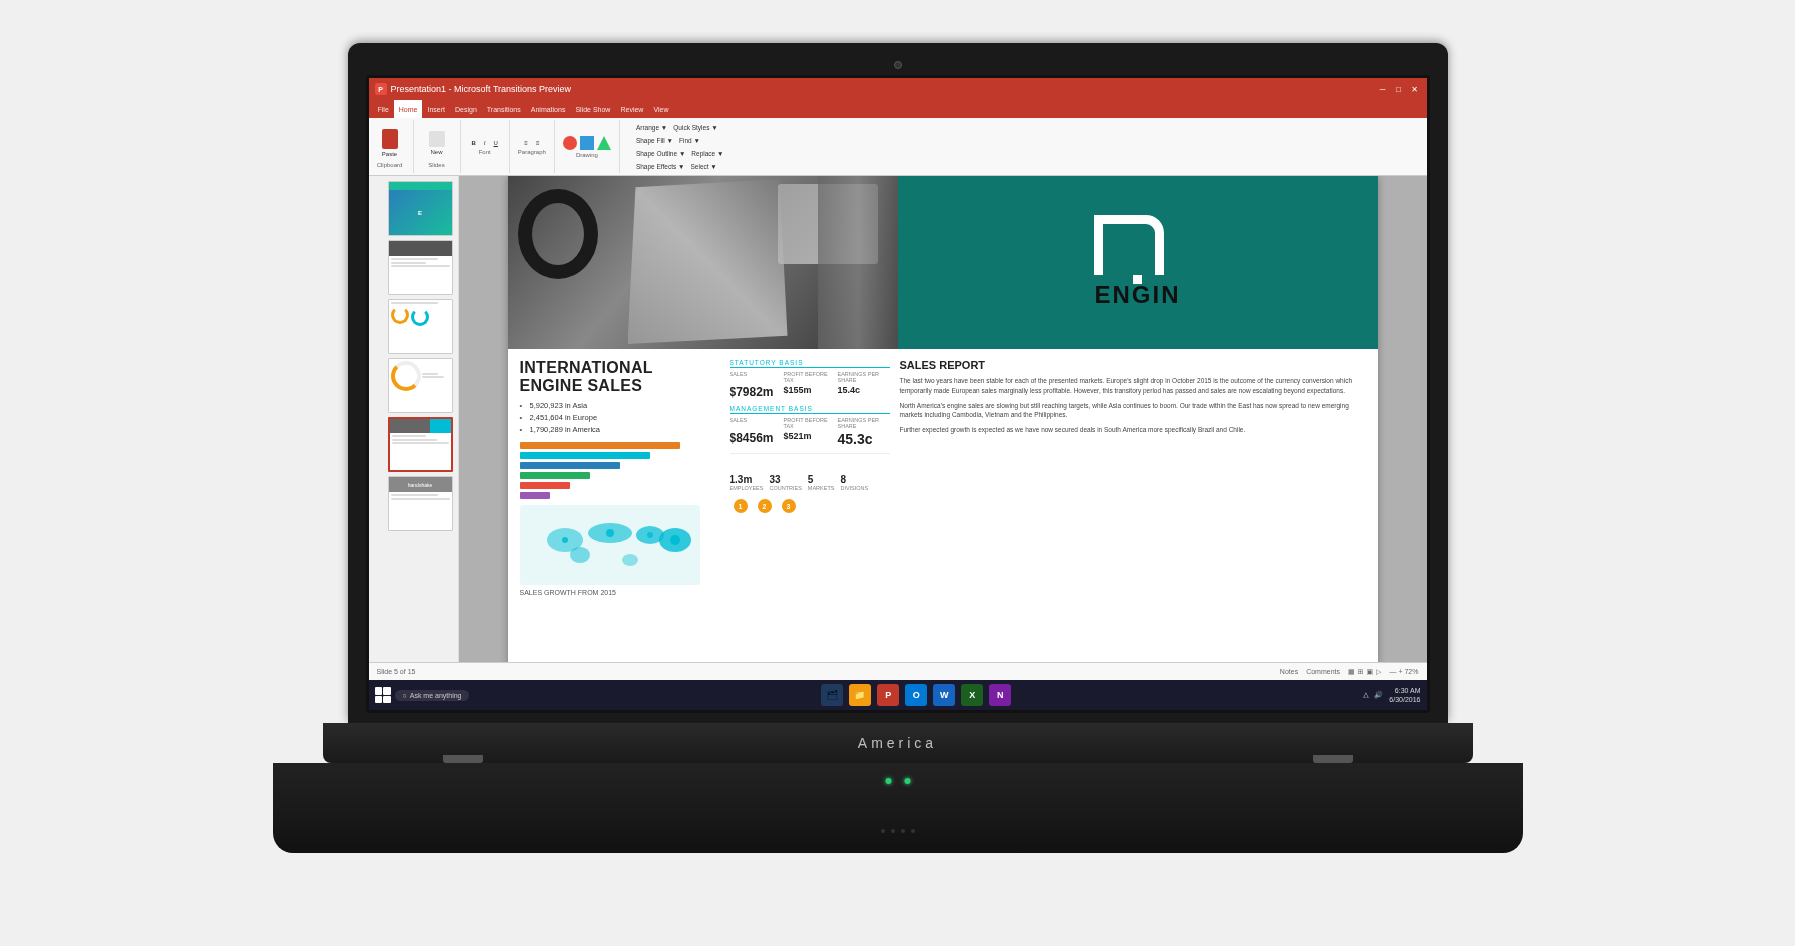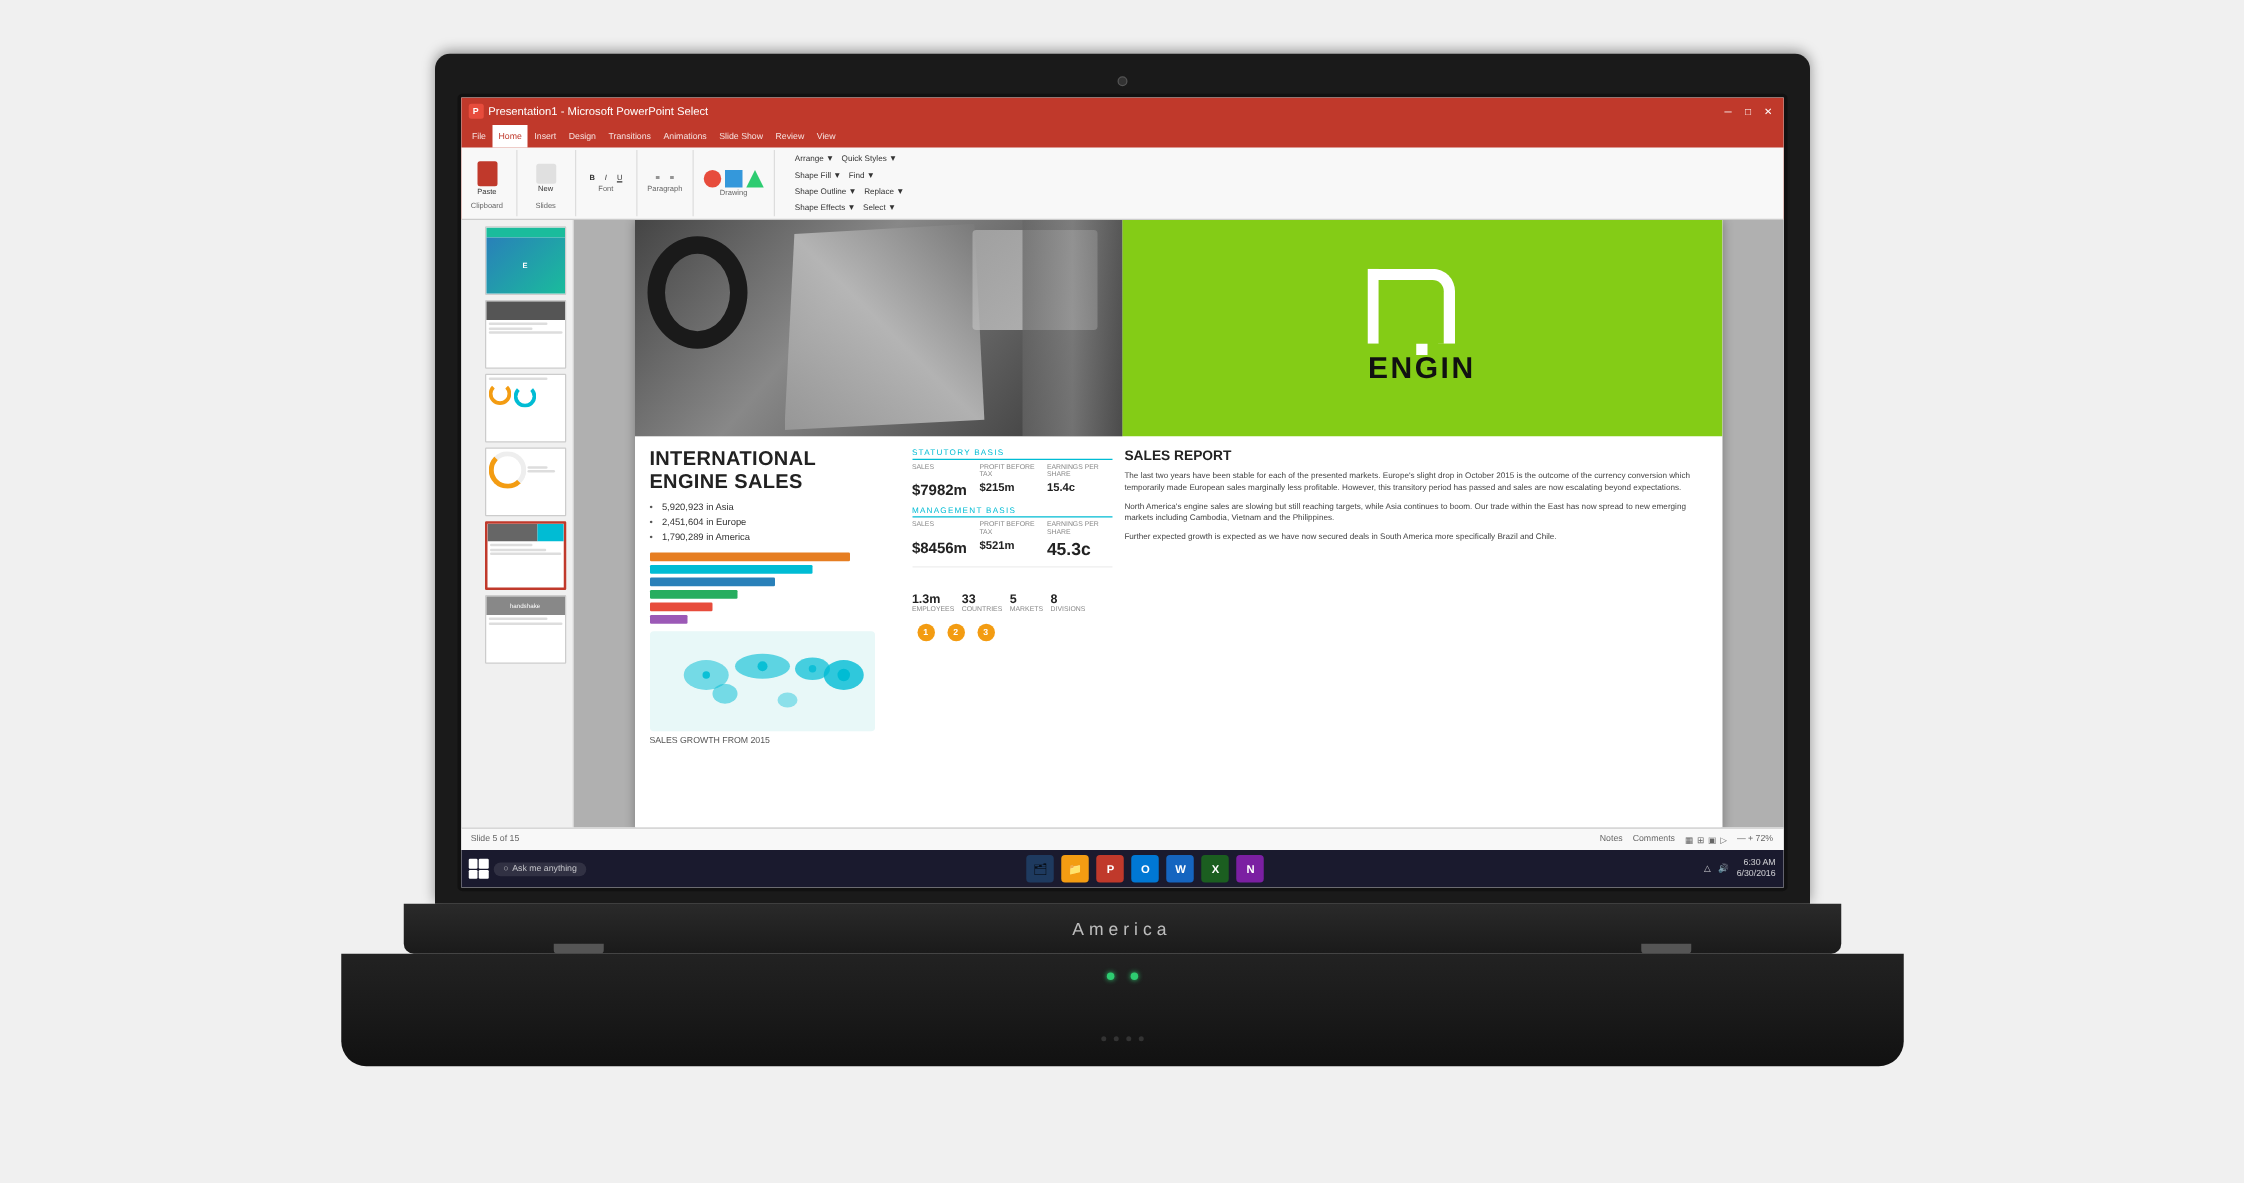--- a/index.html
+++ b/index.html
@@ -278,21 +278,21 @@
       width: 390px;
       height: 175px;
       background: linear-gradient(135deg, #555 0%, #888 50%, #444 100%);
       overflow: hidden;
       position: relative;
     }
 
     .slide-img-right {
       flex: 1;
       height: 175px;
-      background: #84cc16;
+      background: #0f766e;
       display: flex;
       align-items: center;
       justify-content: center;
       position: relative;
     }
 
     
     .slide-content-area {
       position: absolute;
       top: 175px;
@@ -689,21 +689,21 @@
     <div class="webcam-bar">
       <div class="webcam"></div>
     </div>
 
     <div class="screen-bezel">
       <div class="screen">
 
         <div class="ppt-titlebar">
           <div class="taskbar-left">
             <div class="ppt-icon-small">P</div>
-            <span class="ppt-titlebar-text">Presentation1 - Microsoft PowerPoint Select</span>
+            <span class="ppt-titlebar-text">Presentation1 - Microsoft Transitions Preview</span>
           </div>
           <div class="ppt-window-controls">
             <div class="win-btn">─</div>
             <div class="win-btn">□</div>
             <div class="win-btn">✕</div>
           </div>
         </div>
 
         <div class="ppt-ribbon">
           <div class="ribbon-tabs">
@@ -953,21 +953,21 @@
 
                   <div class="stat-section">
                     <div class="stat-section-label">STATUTORY BASIS</div>
                     <div class="stat-row-headers">
                       <span class="stat-header">SALES</span>
                       <span class="stat-header">PROFIT BEFORE TAX</span>
                       <span class="stat-header">EARNINGS PER SHARE</span>
                     </div>
                     <div class="stat-values-row">
                       <span class="stat-value">$7982m</span>
-                      <span class="stat-value" style="font-size:9px;">$215m</span>
+                      <span class="stat-value" style="font-size:9px;">$155m</span>
                       <span class="stat-value" style="font-size:9px;">15.4c</span>
                     </div>
                   </div>
 
                   <div class="stat-section">
                     <div class="stat-section-label">MANAGEMENT BASIS</div>
                     <div class="stat-row-headers">
                       <span class="stat-header">SALES</span>
                       <span class="stat-header">PROFIT BEFORE TAX</span>
                       <span class="stat-header">EARNINGS PER SHARE</span>

